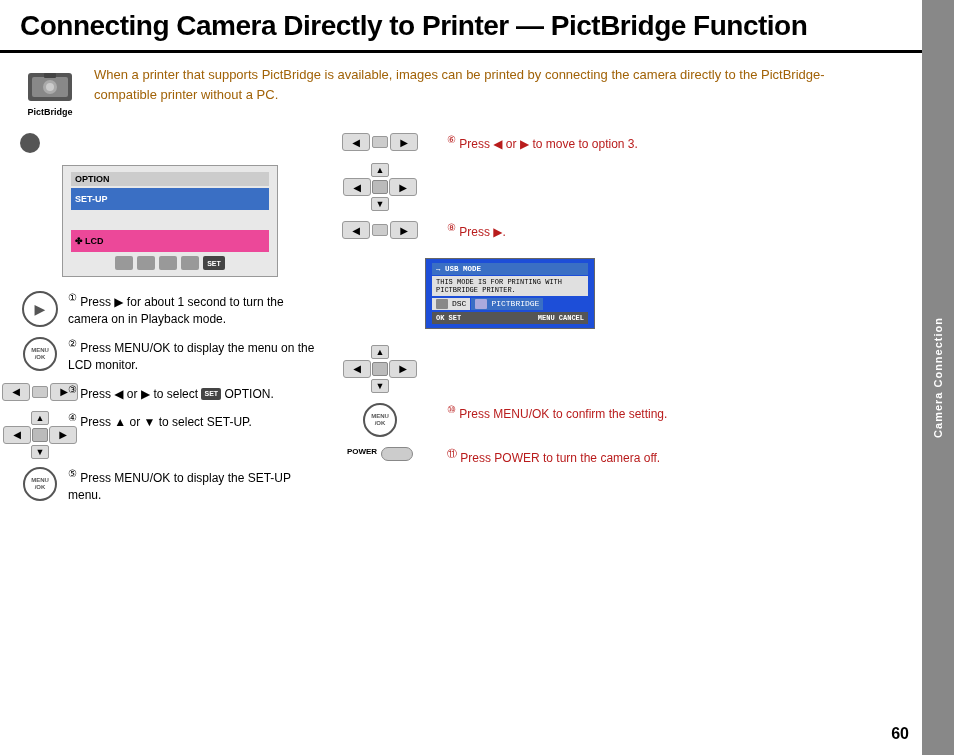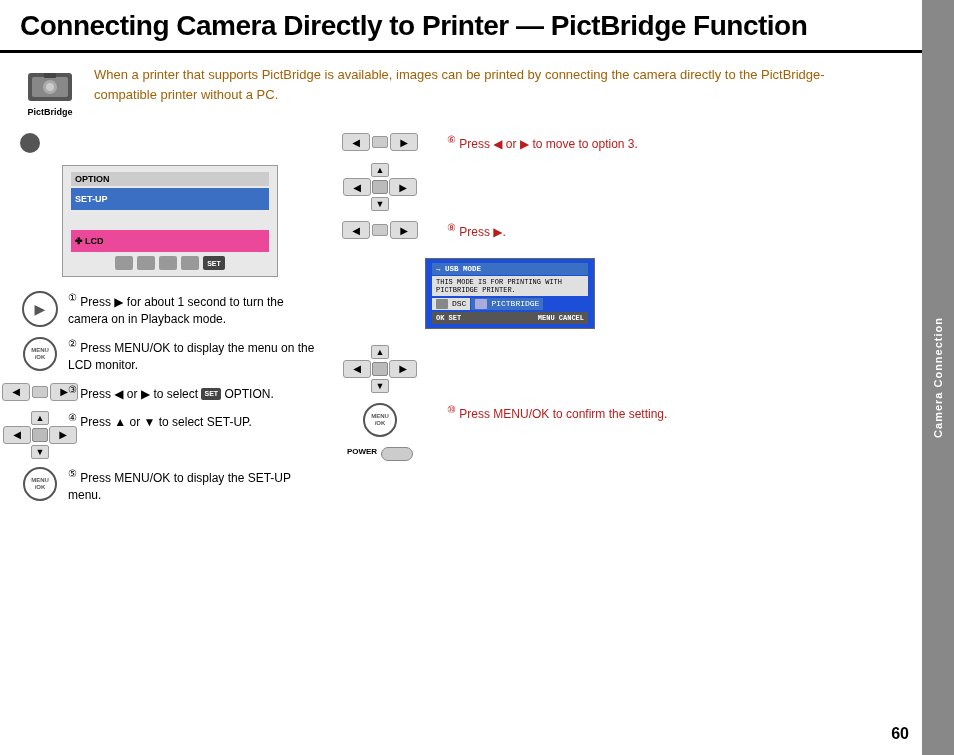--- a/index.html
+++ b/index.html
@@ -614,19 +614,23 @@
           </p>
         </div>
 
         <div class="right-step">
           <div class="right-step-icon">
             <div class="power-btn">
               <span class="power-text-label">POWER</span>
               <div class="power-icon"></div>
             </div>
           </div>
+          <p class="right-step-text">
+            <sup class="step-num">⑪</sup>
+            Press POWER to turn the camera off.
+          </p>
         </div>
 
       </div>
     </div>
 
   </div>
 </div>
 
 </body></html>

